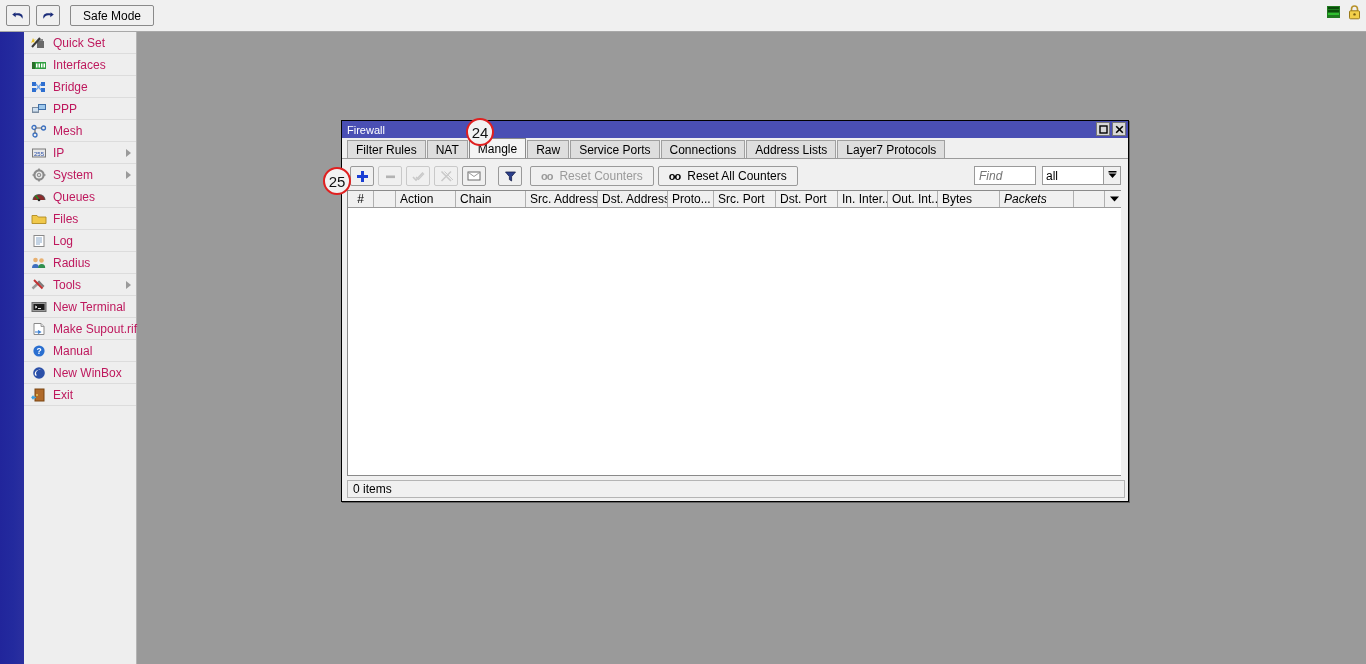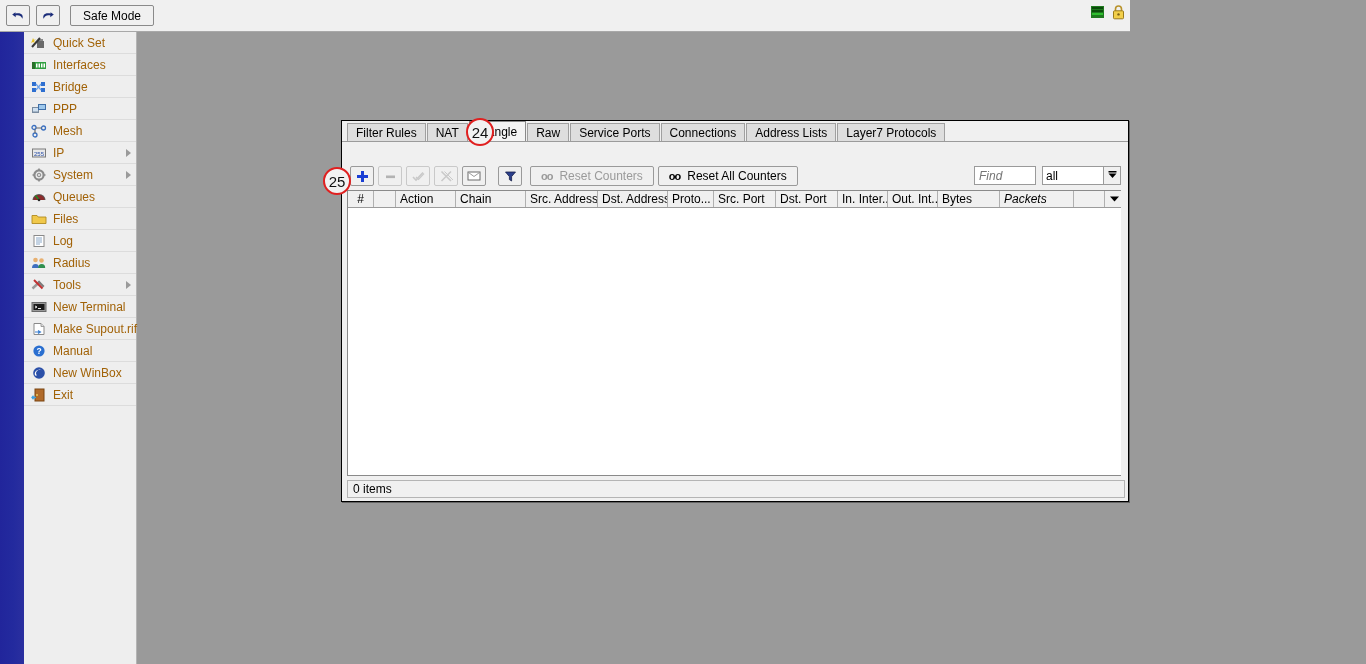--- a/index.html
+++ b/index.html
@@ -9,21 +9,21 @@
     overflow: hidden;
     font-family: "Liberation Sans", sans-serif;
     font-size: 12px;
     color: #000;
   }
   body { background: #9a9a9a; position: relative; }
 
   
   #top-toolbar {
     position: absolute; left: 0; top: 0;
-    width: 1130px; height: 32px;
+    width: 1366px; height: 32px;
     background: #f0f0f0;
     border-bottom: 1px solid #a8a8a8;
     display: flex; align-items: center;
   }
   .tb-btn {
     height: 21px; min-width: 24px;
     margin-left: 6px;
     background: #f0f0f0;
     border: 1px solid #8a8a8a;
     border-radius: 2px;
@@ -67,21 +67,21 @@
     position: relative;
     height: 22px;
     display: flex; align-items: center;
     padding-left: 6px;
     border-bottom: 1px solid #dcdcdc;
     cursor: pointer;
     white-space: nowrap;
   }
   .mi-icon { width: 18px; height: 16px; margin-right: 5px; flex: 0 0 18px; display:flex; align-items:center; justify-content:center;}
   .mi-icon svg { display:block; }
-  .mi-label { font-size: 12px; color: #a16207; }
+  .mi-label { font-size: 12px; color: #be185d; }
   .mi-arrow {
     position: absolute; right: 5px; top: 50%;
     transform: translateY(-50%);
     width: 0; height: 0;
     border-left: 5px solid #9a9a9a;
     border-top: 4px solid transparent;
     border-bottom: 4px solid transparent;
   }
 
   
@@ -506,20 +506,39 @@
           <circle cx="6" cy="7" r="0.9" fill="#f0d060"></circle>
           <path d="M1 9.5 H5 M2.5 7.8 L1 9.5 L2.5 11.2" stroke="#3a9fe0" stroke-width="1.3" fill="none"></path>
         </svg>
       </span>
       <span class="mi-label">Exit</span>
     </div>
   </div>
 
 <div id="firewall-window">
 
+  <div id="window-titlebar">
+    <span id="window-title">Firewall</span>
+    <div id="window-controls">
+      <div class="wc-btn">
+        <span>
+          <svg width="9" height="9" viewBox="0 0 9 9">
+            <rect x="1" y="1" width="7" height="7" fill="none" stroke="#000" stroke-width="1.4"></rect>
+          </svg>
+        </span>
+      </div>
+      <div class="wc-btn">
+        <span>
+          <svg width="9" height="9" viewBox="0 0 9 9">
+            <path d="M1.2 1.2 L7.8 7.8 M7.8 1.2 L1.2 7.8" stroke="#000" stroke-width="1.6"></path>
+          </svg>
+        </span>
+      </div>
+    </div>
+  </div>
 
   <div id="tabs-row">
       <div class="tab">
         <span>Filter Rules</span>
       </div>
       <div class="tab">
         <span>NAT</span>
       </div>
       <div class="tab active">
         <span>Mangle</span>

